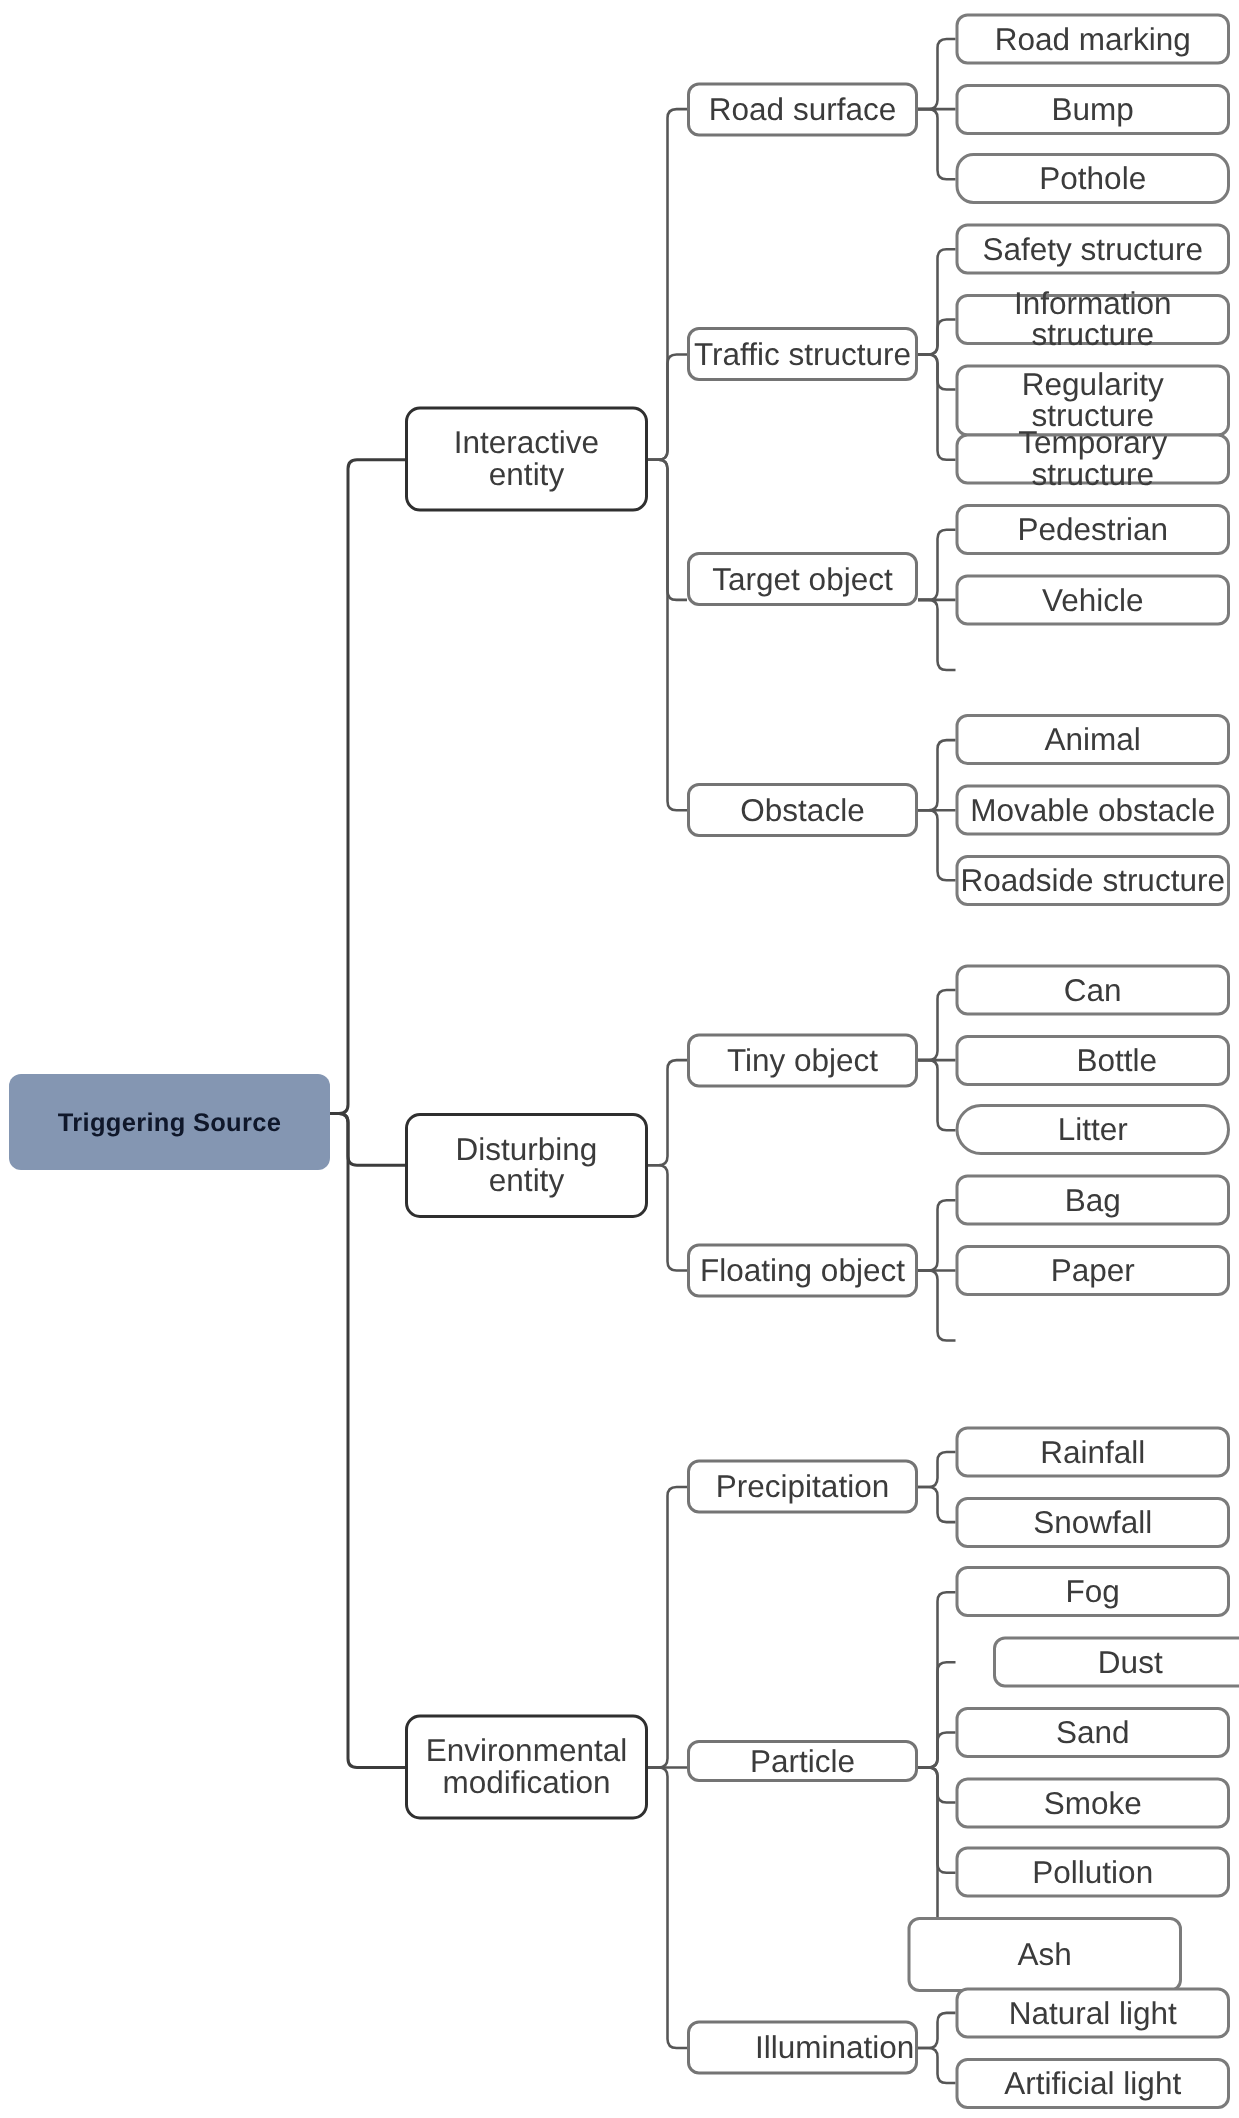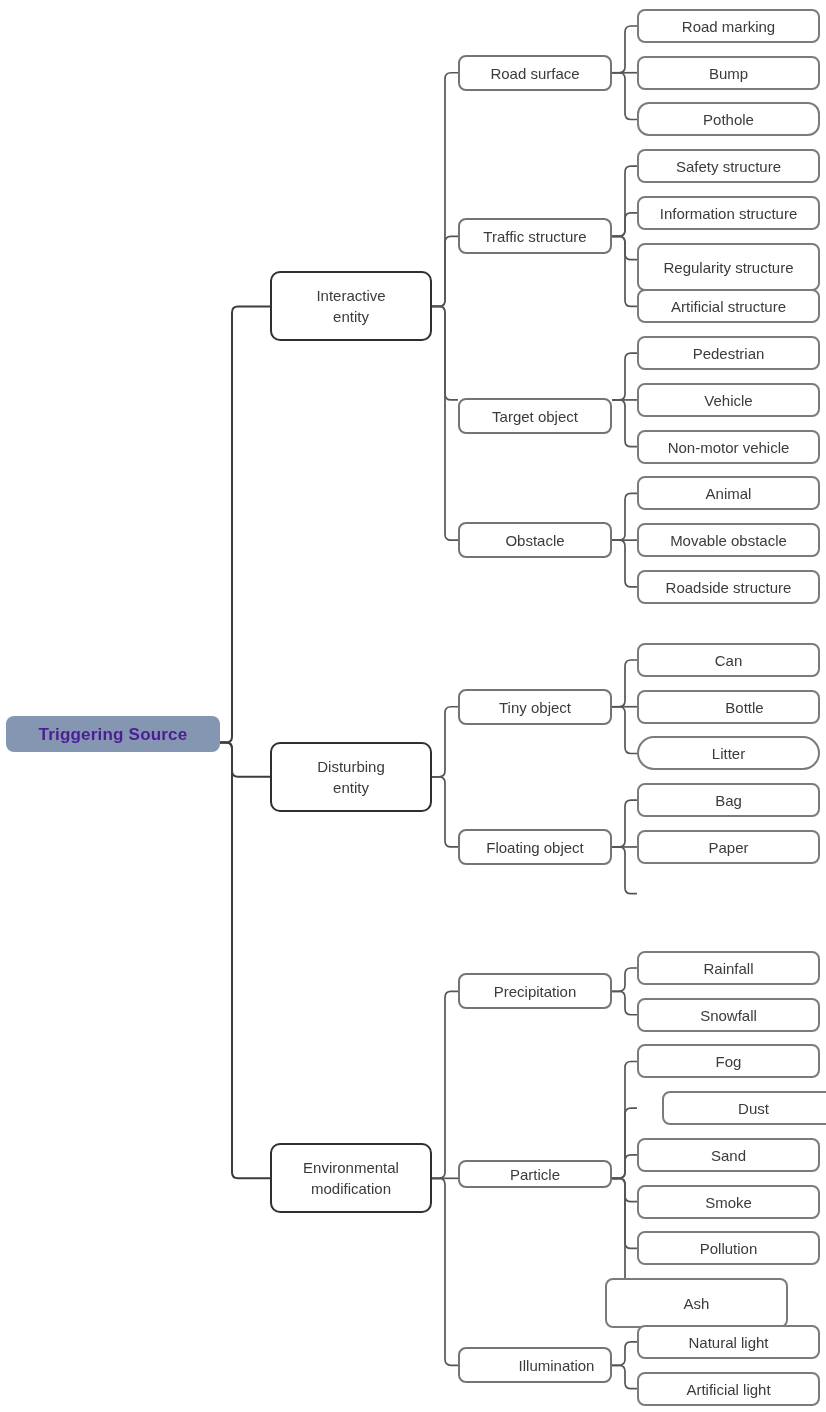--- a/index.html
+++ b/index.html
@@ -11,21 +11,21 @@
     overflow:hidden;
   }
   #wires{position:absolute;left:0;top:0;}
   .node{
     position:absolute;
     box-sizing:border-box;
     display:flex;align-items:center;justify-content:center;
     text-align:center;
     background:#ffffff;
     color:#3b3b3b;
-    font-size:15px;
+    font-size:21px;
     line-height:21px;
   }
   .leaf{border:2px solid #7b7b7b;border-radius:8px;}
   .l2{border:2px solid #747474;border-radius:8px;}
   .l1{border:2.5px solid #2f2f2f;border-radius:10px;padding:0 28px;}
   .rootnode{
     border:none;border-radius:8px;
     font-weight:bold;font-size:17px;
     letter-spacing:0.2px;
   }
@@ -79,26 +79,25 @@
       <path d="M220 742.385 L226 742.385 Q232 742.385 232 748.385 L232 1172.33 Q232 1178.33 238 1178.33 L270 1178.33" class="wire" stroke="#3c3c3c" stroke-width="2"></path>
     </svg>
 
 <div class="node leaf" style="left: 637px; top: 9px; width: 183px; height: 34px;">Road marking</div>
     <div class="node leaf" style="left: 637px; top: 56px; width: 183px; height: 34px;">Bump</div>
     <div class="node leaf" style="left: 637px; top: 102px; width: 183px; height: 34px; border-radius: 12px;">Pothole</div>
     <div class="node l2" style="left: 458px; top: 55px; width: 154px; height: 36px;">Road surface</div>
     <div class="node leaf" style="left: 637px; top: 149px; width: 183px; height: 34px;">Safety structure</div>
     <div class="node leaf" style="left: 637px; top: 196px; width: 183px; height: 34px;">Information structure</div>
     <div class="node leaf" style="left: 637px; top: 243px; width: 183px; height: 48px;">Regularity structure</div>
-    <div class="node leaf" style="left: 637px; top: 289px; width: 183px; height: 34px;">Artificial structure</div>
+    <div class="node leaf" style="left: 637px; top: 289px; width: 183px; height: 34px;">Temporary structure</div>
     <div class="node l2" style="left: 458px; top: 218px; width: 154px; height: 36px;">Traffic structure</div>
     <div class="node leaf" style="left: 637px; top: 336px; width: 183px; height: 34px;">Pedestrian</div>
     <div class="node leaf" style="left: 637px; top: 383px; width: 183px; height: 34px;">Vehicle</div>
-    <div class="node leaf" style="left: 637px; top: 430px; width: 183px; height: 34px;">Non-motor vehicle</div>
-    <div class="node l2" style="left: 458px; top: 398px; width: 154px; height: 36px;">Target object</div>
+    <div class="node l2" style="left: 458px; top: 368px; width: 154px; height: 36px;">Target object</div>
     <div class="node leaf" style="left: 637px; top: 476px; width: 183px; height: 34px;">Animal</div>
     <div class="node leaf" style="left: 637px; top: 523px; width: 183px; height: 34px;">Movable obstacle</div>
     <div class="node leaf" style="left: 637px; top: 570px; width: 183px; height: 34px;">Roadside structure</div>
     <div class="node l2" style="left: 458px; top: 522px; width: 154px; height: 36px;">Obstacle</div>
     <div class="node l1" style="left: 270px; top: 271px; width: 162px; height: 70px;">Interactive entity</div>
     <div class="node leaf" style="left: 637px; top: 643px; width: 183px; height: 34px;">Can</div>
     <div class="node leaf" style="left: 637px; top: 690px; width: 183px; height: 34px; padding-left: 32px;">Bottle</div>
     <div class="node leaf" style="left: 637px; top: 736px; width: 183px; height: 34px; border-radius: 17px;">Litter</div>
     <div class="node l2" style="left: 458px; top: 689px; width: 154px; height: 36px;">Tiny object</div>
     <div class="node leaf" style="left: 637px; top: 783px; width: 183px; height: 34px;">Bag</div>
@@ -112,14 +111,14 @@
     <div class="node leaf" style="left: 662px; top: 1091px; width: 183px; height: 34px;">Dust</div>
     <div class="node leaf" style="left: 637px; top: 1138px; width: 183px; height: 34px;">Sand</div>
     <div class="node leaf" style="left: 637px; top: 1185px; width: 183px; height: 34px;">Smoke</div>
     <div class="node leaf" style="left: 637px; top: 1231px; width: 183px; height: 34px;">Pollution</div>
     <div class="node leaf" style="left: 605px; top: 1278px; width: 183px; height: 50px;">Ash</div>
     <div class="node l2" style="left: 458px; top: 1160px; width: 154px; height: 28px;">Particle</div>
     <div class="node leaf" style="left: 637px; top: 1325px; width: 183px; height: 34px;">Natural light</div>
     <div class="node leaf" style="left: 637px; top: 1372px; width: 183px; height: 34px;">Artificial light</div>
     <div class="node l2" style="left: 458px; top: 1347px; width: 154px; height: 36px; padding-left: 43px;">Illumination</div>
     <div class="node l1" style="left: 270px; top: 1143px; width: 162px; height: 70px;">Environmental modification</div>
-    <div class="node rootnode" style="left: 6px; top: 716px; width: 214px; height: 36px; background: rgb(132, 150, 178); color: #4c1d95;">Triggering Source</div>
+    <div class="node rootnode" style="left: 6px; top: 716px; width: 214px; height: 64px; background: rgb(132, 150, 178); color: #0f172a;">Triggering Source</div>
   </div>
 
 </body></html>

